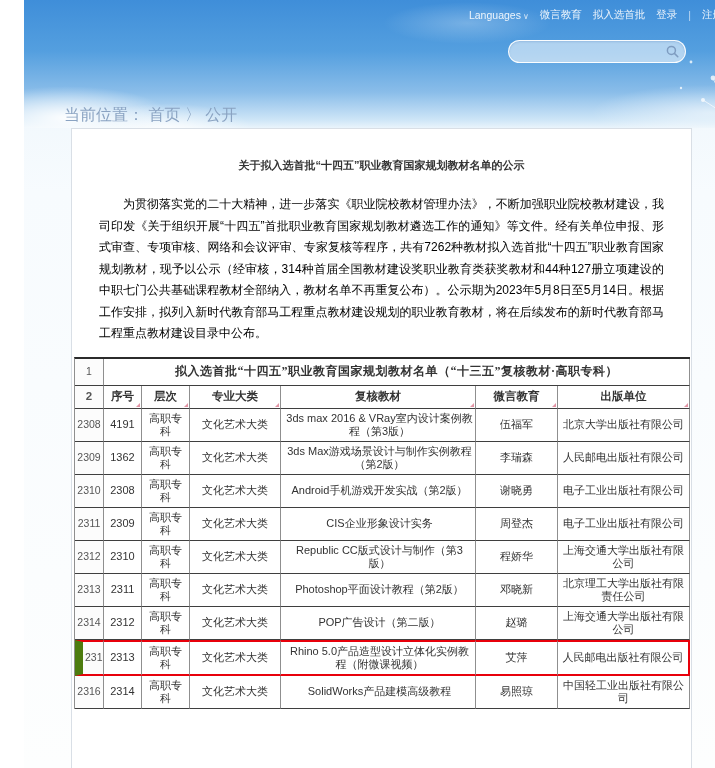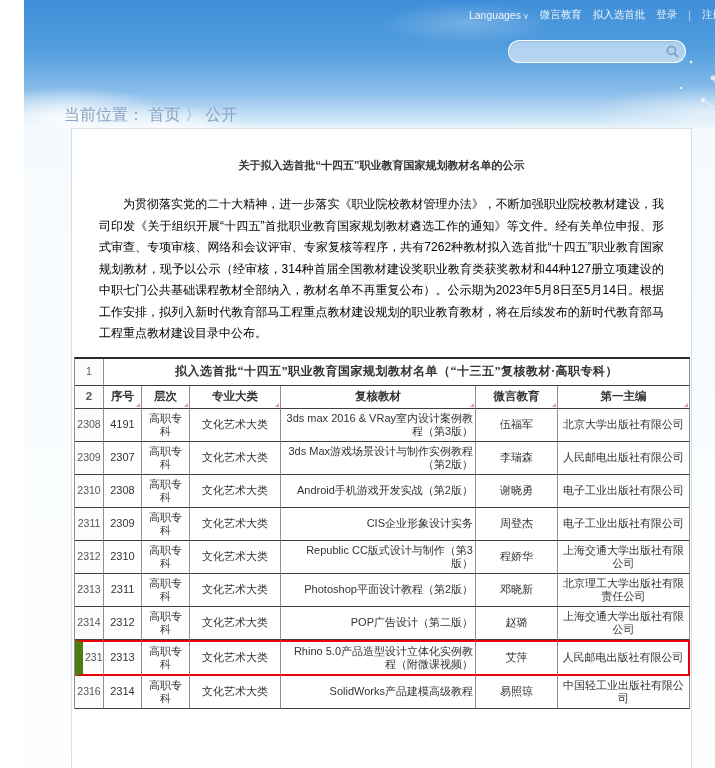--- a/index.html
+++ b/index.html
@@ -42,21 +42,21 @@
   .p1{margin-top:21px;}
   .p2{margin-top:14px;}
   
   table{margin:12px 0 0 2px;width:615px;table-layout:fixed;border-collapse:separate;
     border-spacing:0;border-top:2px solid #2b2b2b;border-left:1px solid #8f8f8f;
     font-size:11px;color:#333;}
   td{border-right:1px solid #8f8f8f;border-bottom:1px solid #3f3f3f;
     padding:3px 2px;text-align:center;vertical-align:middle;line-height:13px;
     overflow:hidden;background:#fff;}
   td.rn{color:#555;font-size:10.5px;background:#fcfcfc;}
-  td.nm{text-align:right;padding-left:5px;}
+  td.nm{text-align:center;padding-left:5px;}
   tr.trow-title td.title-cell{font-family:Liberation Serif, serif;
     font-size:12px;font-weight:bold;letter-spacing:.5px;height:20px;}
   tr.thead td{font-weight:bold;position:relative;height:16px;font-size:11.5px;}
   .fm{position:absolute;right:1px;bottom:1px;width:0;height:0;
     border-left:4px solid transparent;border-bottom:4px solid #e295a5;}
   tr.drow td{height:17px;}
   tr.hl td{border-top:2px solid #e8000b;border-bottom:2px solid #e8000b;}
   tr.hl td:first-child{border-left:8px solid #4d7c0f;}
   tr.hl td:last-child{border-right:2px solid #e8000b;}
 </style>
@@ -138,36 +138,36 @@
         <td class="rn">1</td>
         <td class="title-cell" colspan="6">拟入选首批“十四五”职业教育国家规划教材名单（“十三五”复核教材·高职专科）</td>
       </tr>
       <tr class="thead">
         <td class="rn">2</td>
         <td><span>序号</span><span class="fm"></span></td>
         <td><span>层次</span><span class="fm"></span></td>
         <td><span>专业大类</span><span class="fm"></span></td>
         <td><span>复核教材</span><span class="fm"></span></td>
         <td><span>微言教育</span><span class="fm"></span></td>
-        <td><span>第一主编</span><span class="fm"></span></td>
+        <td><span>出版单位</span><span class="fm"></span></td>
       </tr>
       </tbody>
         <tbody>
           <tr class="drow">
             <td class="rn">2308</td>
             <td>4191</td>
             <td>高职专科</td>
             <td>文化艺术大类</td>
             <td class="nm">3ds max 2016 &amp; VRay室内设计案例教程（第3版）</td>
             <td>伍福军</td>
             <td>北京大学出版社有限公司</td>
           </tr>
           <tr class="drow">
             <td class="rn">2309</td>
-            <td>2307</td>
+            <td>1362</td>
             <td>高职专科</td>
             <td>文化艺术大类</td>
             <td class="nm">3ds Max游戏场景设计与制作实例教程（第2版）</td>
             <td>李瑞森</td>
             <td>人民邮电出版社有限公司</td>
           </tr>
           <tr class="drow">
             <td class="rn">2310</td>
             <td>2308</td>
             <td>高职专科</td>

